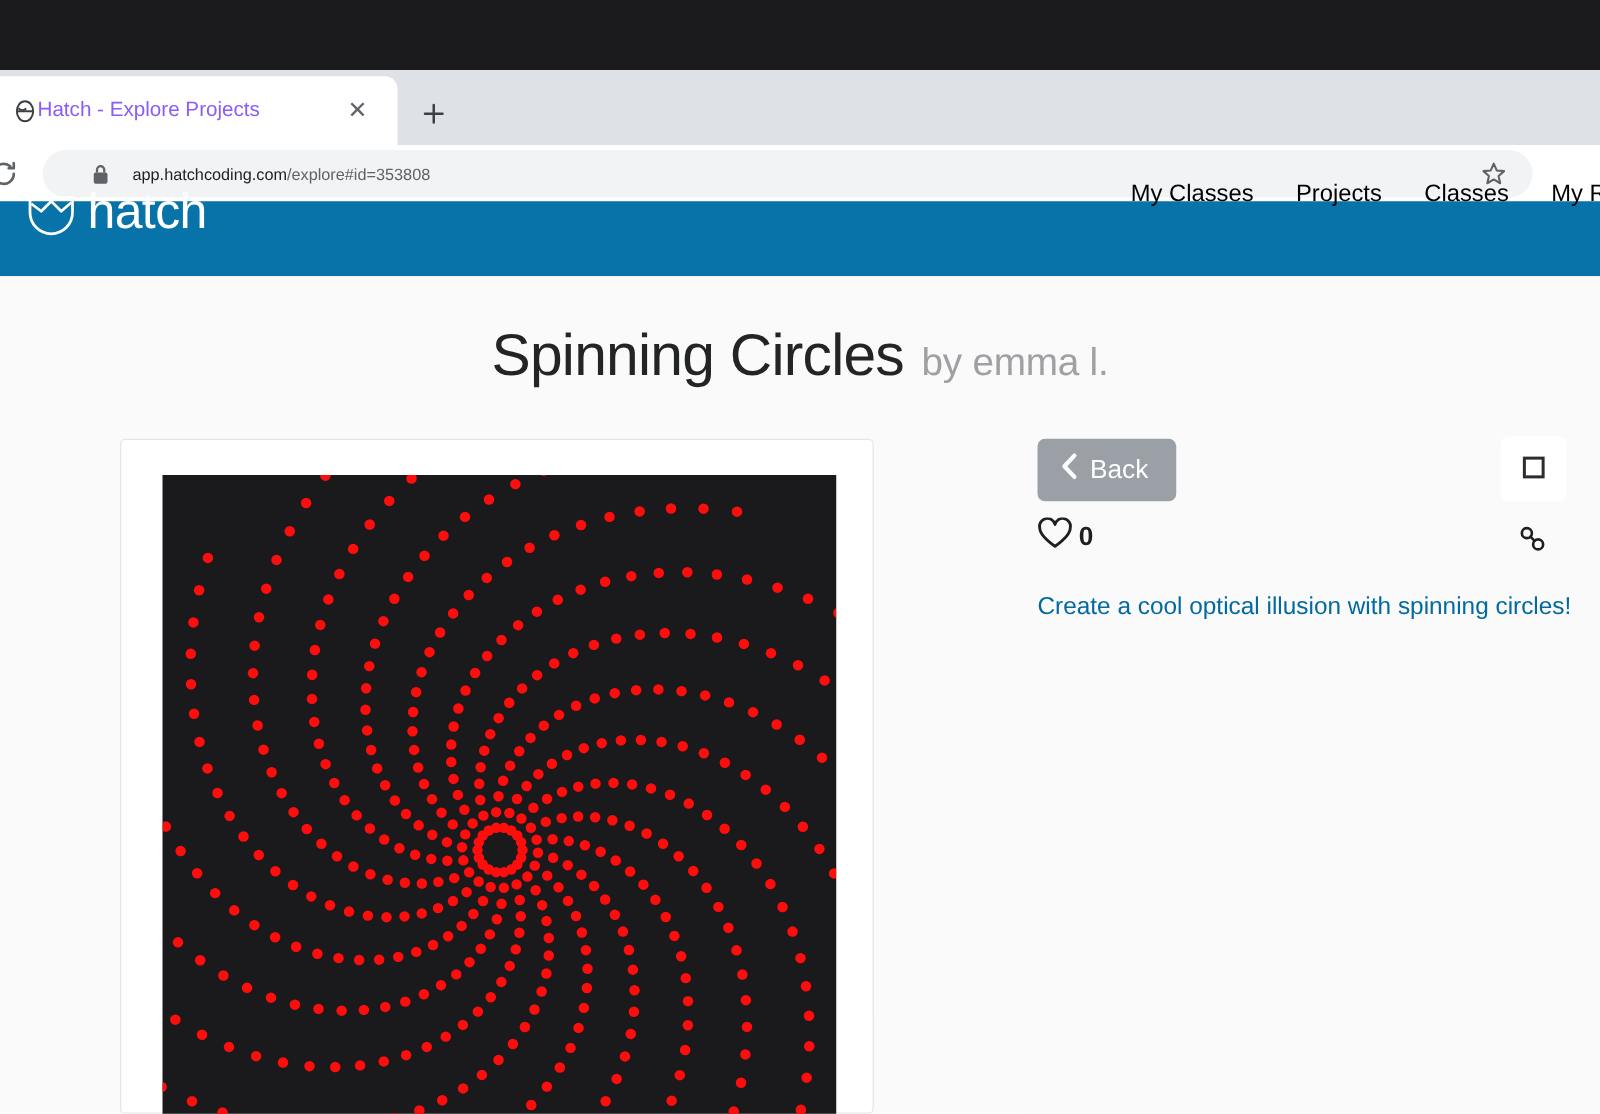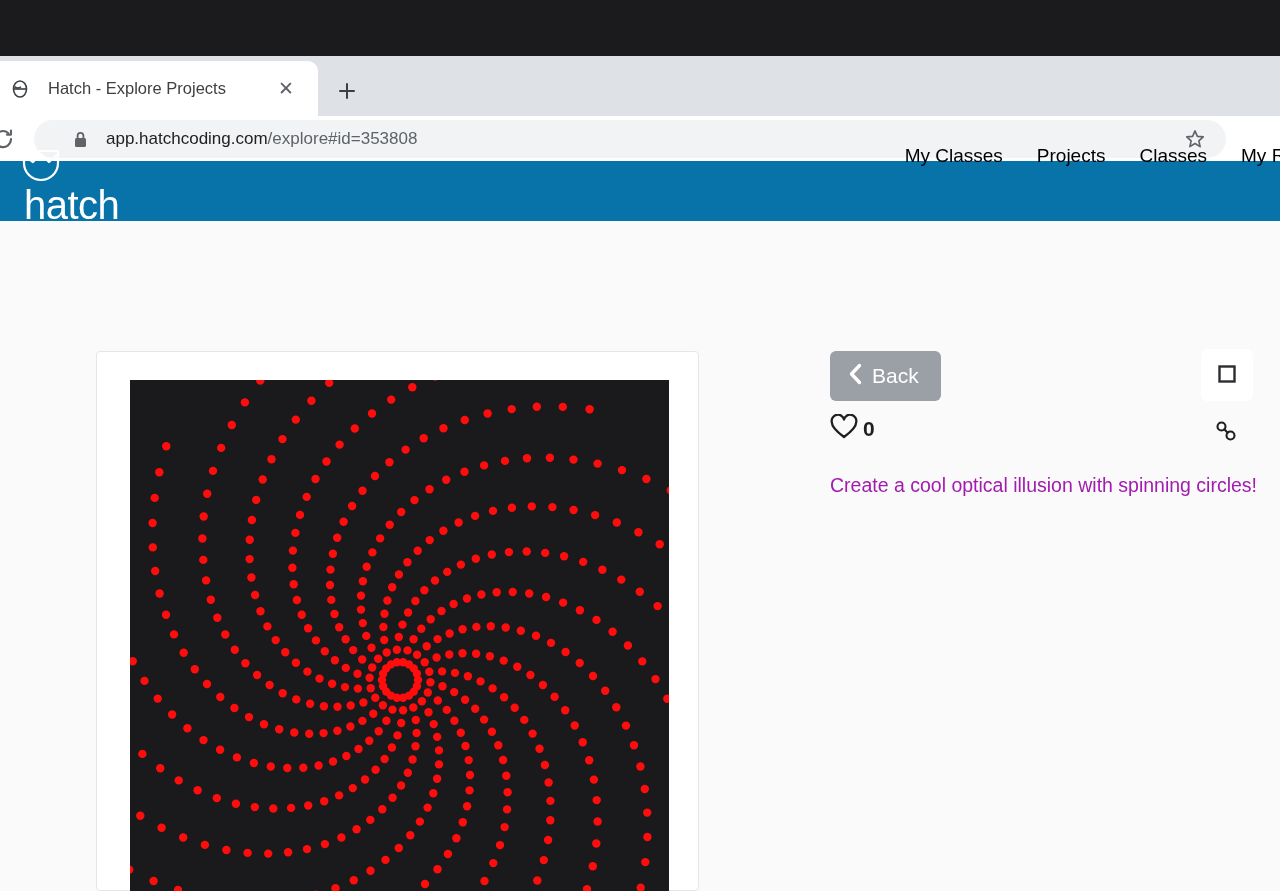--- a/index.html
+++ b/index.html
@@ -39,23 +39,22 @@
   }
   .tab-favicon {
     margin-left: 22px;
     width: 20px; height: 20px;
     flex: 0 0 auto;
     display: flex;
     align-items: center;
     justify-content: center;
   }
   .tab-title {
-    margin-left: 18px;
     font-size: 16.5px;
-    color: #404040;
+    color: #8b5cf6;
     white-space: nowrap;
     overflow: hidden;
     flex: 1 1 auto;
   }
   .tab-close {
     margin-right: 20px;
     width: 24px; height: 24px;
     display: flex;
     align-items: center;
     justify-content: center;
@@ -103,21 +102,21 @@
   .lock-icon {
     margin-left: 38px;
     width: 16px; height: 16px;
     flex: 0 0 auto;
     display: flex;
     align-items: center;
     justify-content: center;
   }
   .url-text {
     margin-left: 18px;
-    font-size: 17px;
+    font-size: 13px;
     color: #5f6368;
     white-space: nowrap;
     flex: 1 1 auto;
   }
   .url-text b { color: #202124; font-weight: 400; }
   .star-btn {
     margin-right: 18px;
     width: 26px; height: 26px;
     display: flex;
     align-items: center;
@@ -130,22 +129,22 @@
   .site-nav {
     position: absolute;
     left: 0; top: 161px;
     width: 1280px; height: 60px;
     background: #0873a8;
   }
   .brand {
     position: absolute;
     left: 18px; top: -22px;
     display: flex;
+    align-items: center;
     height: 60px;
-    flex-direction: column;
   }
   .brand-mark {
     width: 46px; height: 46px;
     flex: 0 0 auto;
   }
   .brand-text {
     margin-left: 6px;
     color: #ffffff;
     font-size: 40px;
     letter-spacing: -0.5px;
@@ -271,21 +270,21 @@
     left: 381px; top: 4px;
     width: 30px; height: 30px;
     display: flex;
     align-items: center;
     justify-content: center;
     cursor: pointer;
   }
   .description {
     margin-top: 12px;
     font-size: 19.5px;
-    color: #a21caf;
+    color: #0369a1;
     line-height: 1.4;
   }
 </style>
 </head>
 <body>
 
 <div class="browser-titlebar"></div>
 
 <div class="tabstrip">
   <div class="tab">
@@ -342,20 +341,23 @@
   <div class="nav-links">
     <span class="nav-link">My Classes</span>
     <span class="nav-link">Projects</span>
     <span class="nav-link">Classes</span>
     <span class="nav-link">My Results</span>
   </div>
 </div>
 
 <div class="page">
 
+  <div class="page-heading">
+    <span class="project-title">Spinning Circles</span><span class="project-author">by emma l.</span>
+  </div>
 
   <div class="canvas-card">
     <div class="canvas-stage">
       <svg id="spin-svg" width="539" height="512" viewBox="0 0 539 512">
           <circle cx="288.0" cy="300.0" r="4.2" fill="#ff0d0d"></circle>
           <circle cx="300.4" cy="302.2" r="4.2" fill="#ff0d0d"></circle>
           <circle cx="312.5" cy="306.3" r="4.2" fill="#ff0d0d"></circle>
           <circle cx="324.2" cy="312.1" r="4.2" fill="#ff0d0d"></circle>
           <circle cx="335.1" cy="319.7" r="4.2" fill="#ff0d0d"></circle>
           <circle cx="345.2" cy="328.8" r="4.2" fill="#ff0d0d"></circle>

